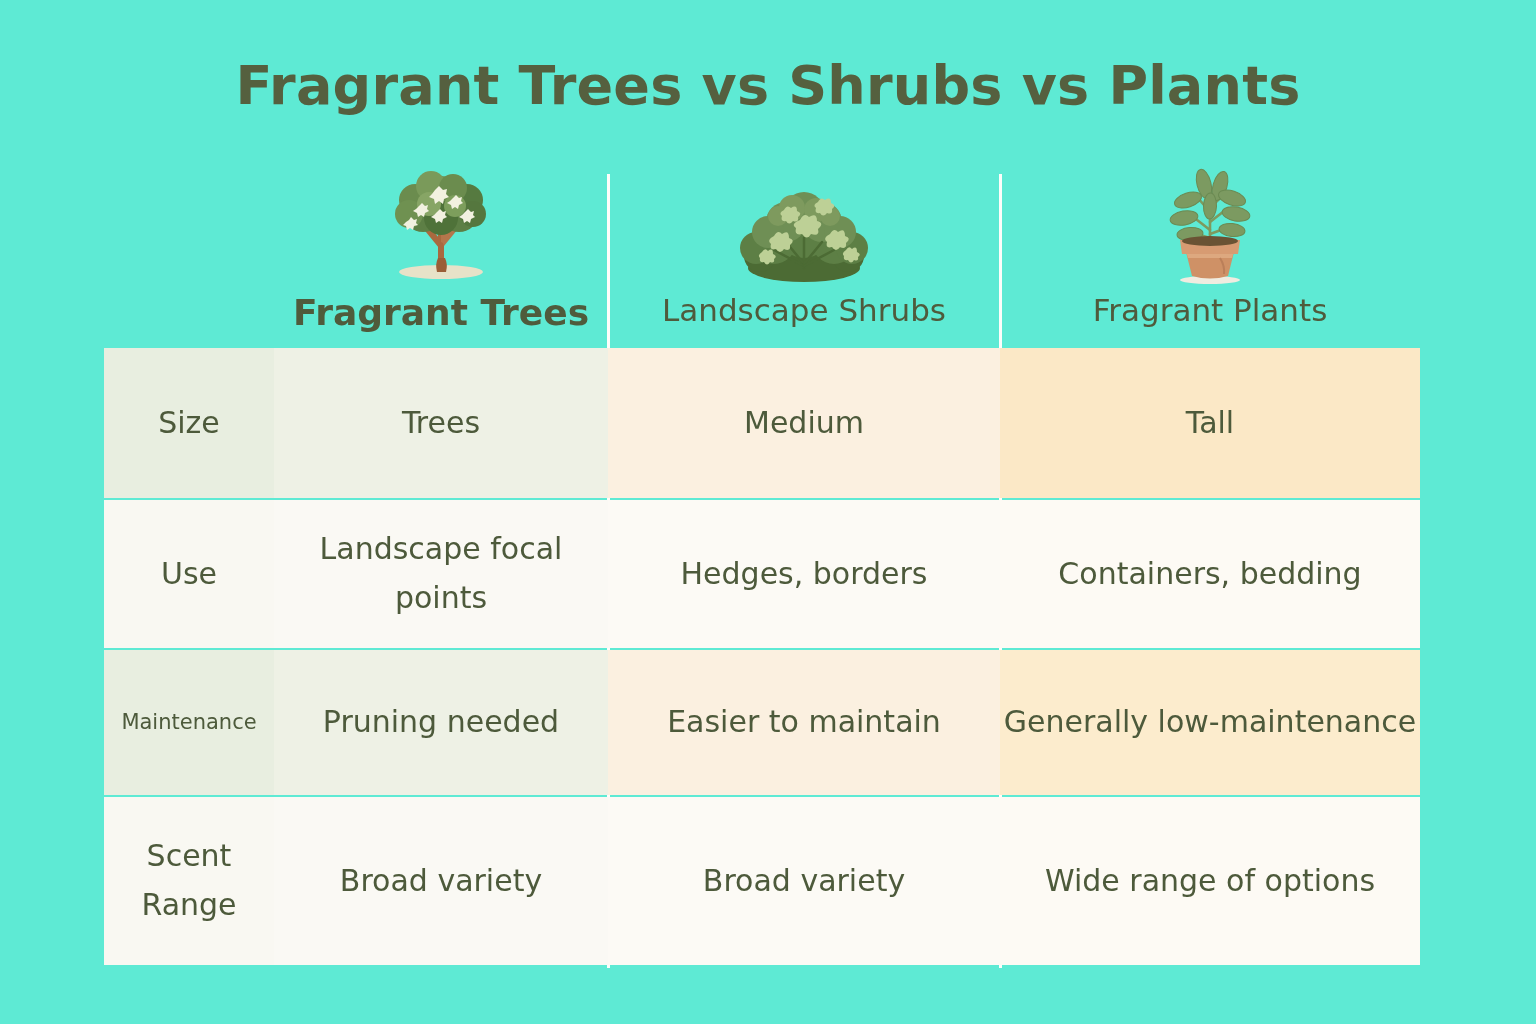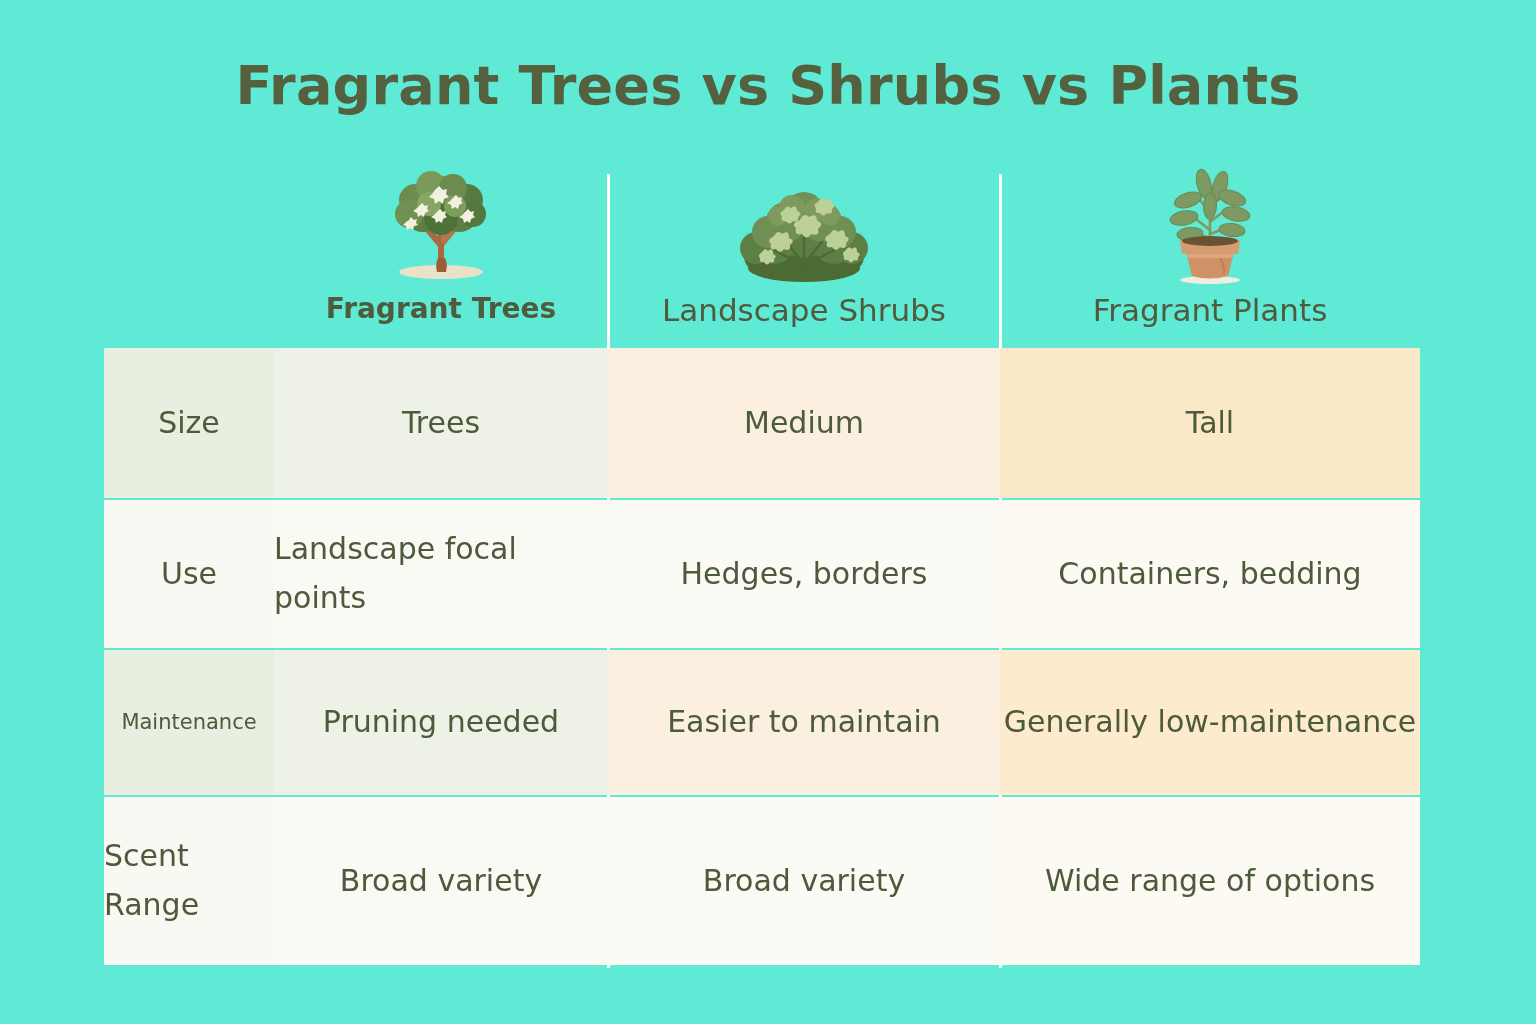--- a/index.html
+++ b/index.html
@@ -57,21 +57,21 @@
     justify-content: center;
   }
   .hdr .hdr-label {
     margin-top: 6px;
     text-align: center;
     font-family: "DejaVu Sans", sans-serif;
     color: #4f5b3c;
     font-size: 31px;
     white-space: nowrap;
   }
-  .hdr.trees .hdr-label { font-weight: 600; font-size: 28px; }
+  .hdr.trees .hdr-label { font-weight: 600; font-size: 36px; }
   .hdr.shrubs .hdr-label { font-weight: 400; }
   .hdr.plants .hdr-label { font-weight: 400; }
 
   .hdr.trees  { left: 170px;  width: 334px; }
   .hdr.shrubs { left: 504px;  width: 392px; }
   .hdr.plants { left: 896px;  width: 420px; }
 
   
   .vdiv {
     position: absolute;
@@ -93,21 +93,21 @@
   .row.r1 { top: 180px; height: 150px; }
   .row.r2 { top: 332px; height: 148px; }
   .row.r3 { top: 482px; height: 145px; }
   .row.r4 { top: 629px; height: 168px; }
 
   .cell {
     box-sizing: border-box;
     display: flex;
     align-items: center;
     justify-content: center;
-    text-align: left;
+    text-align: center;
     font-family: "DejaVu Sans", sans-serif;
     color: #4d5a3b;
     font-size: 30px;
     line-height: 1.62;
     padding: 0 0;
   }
   .cell.label {
     width: 170px;
     font-size: 30px;
   }

